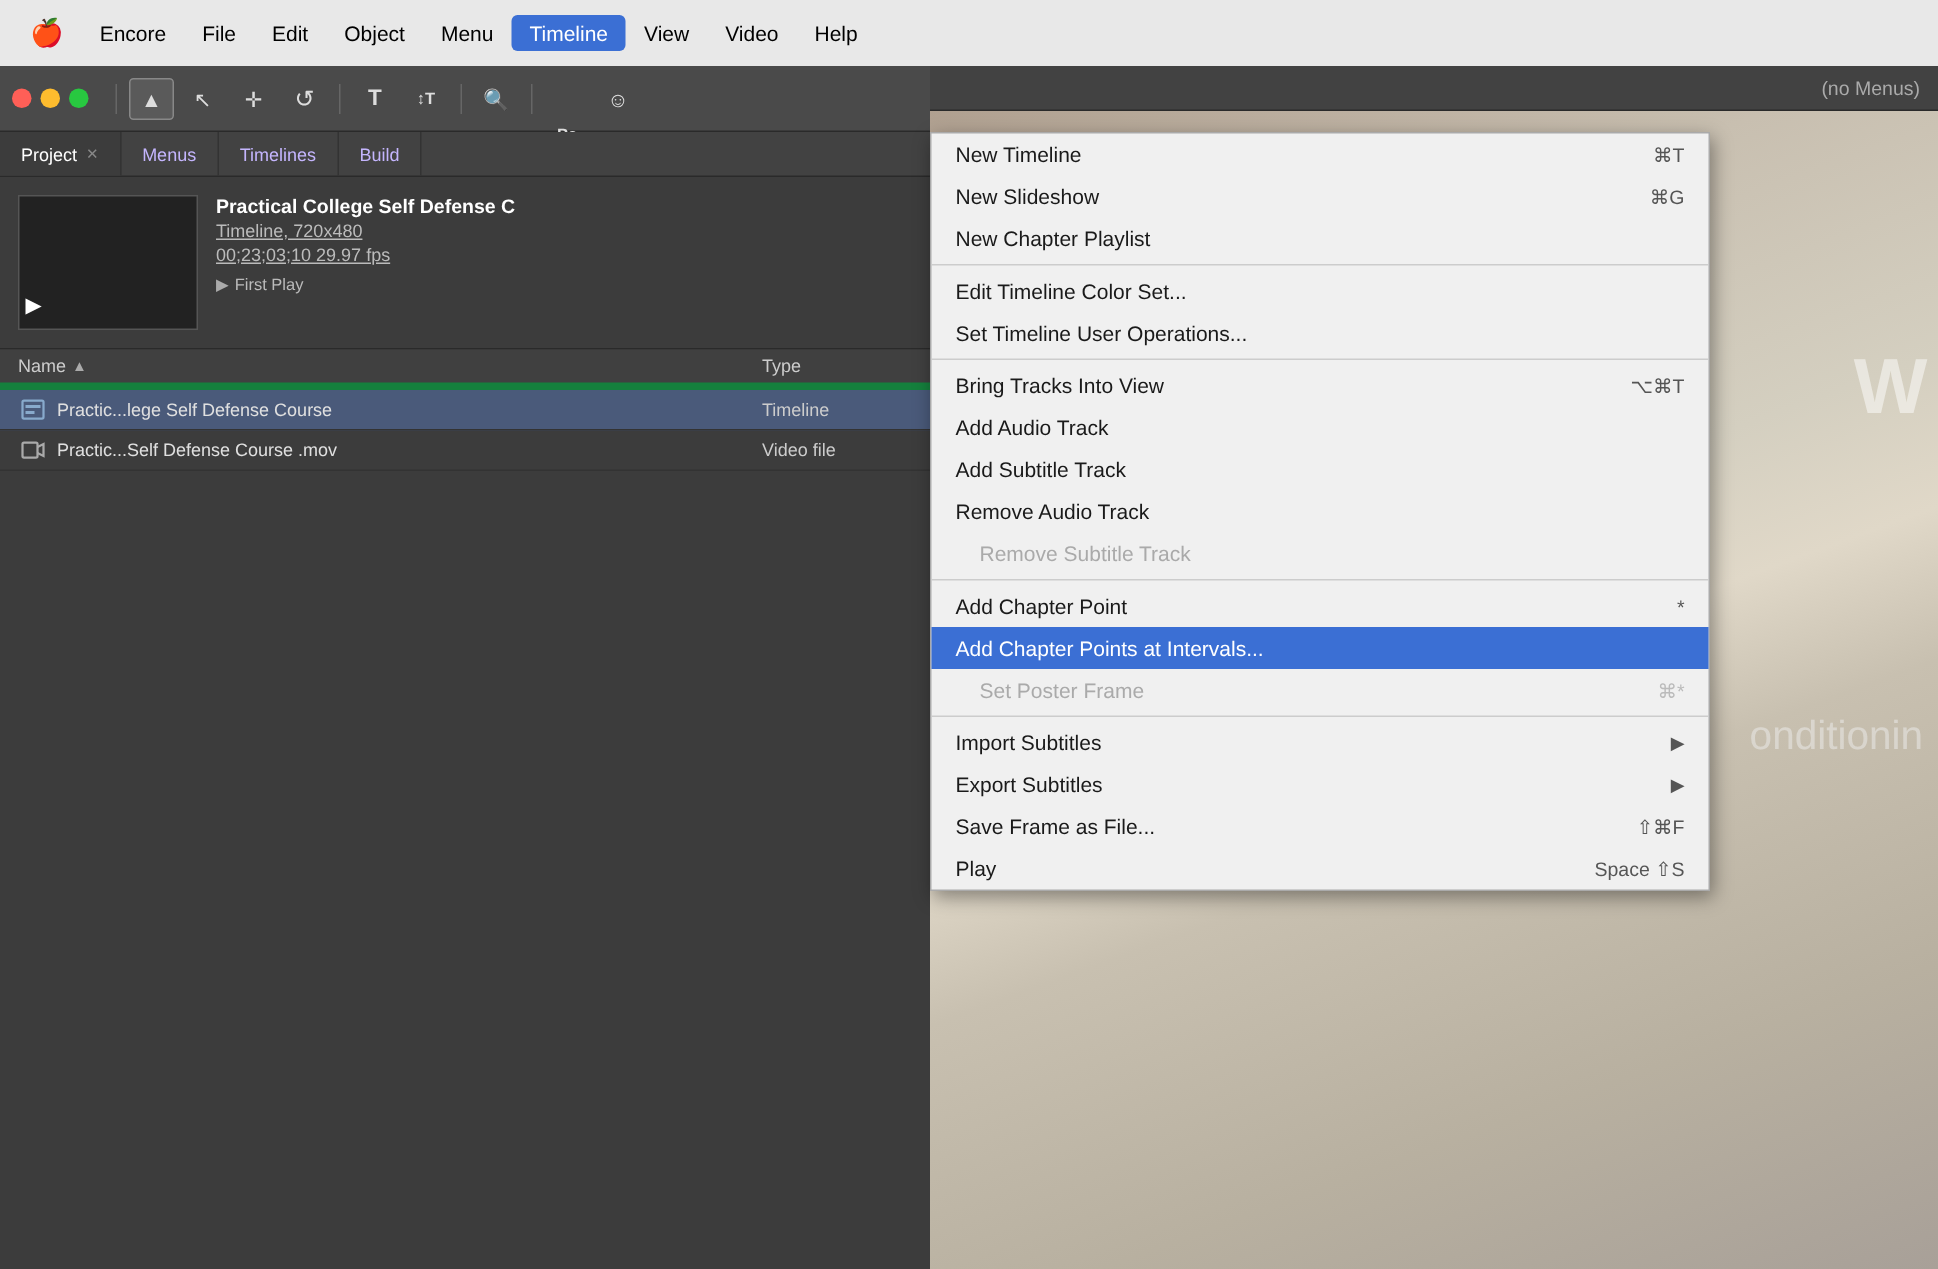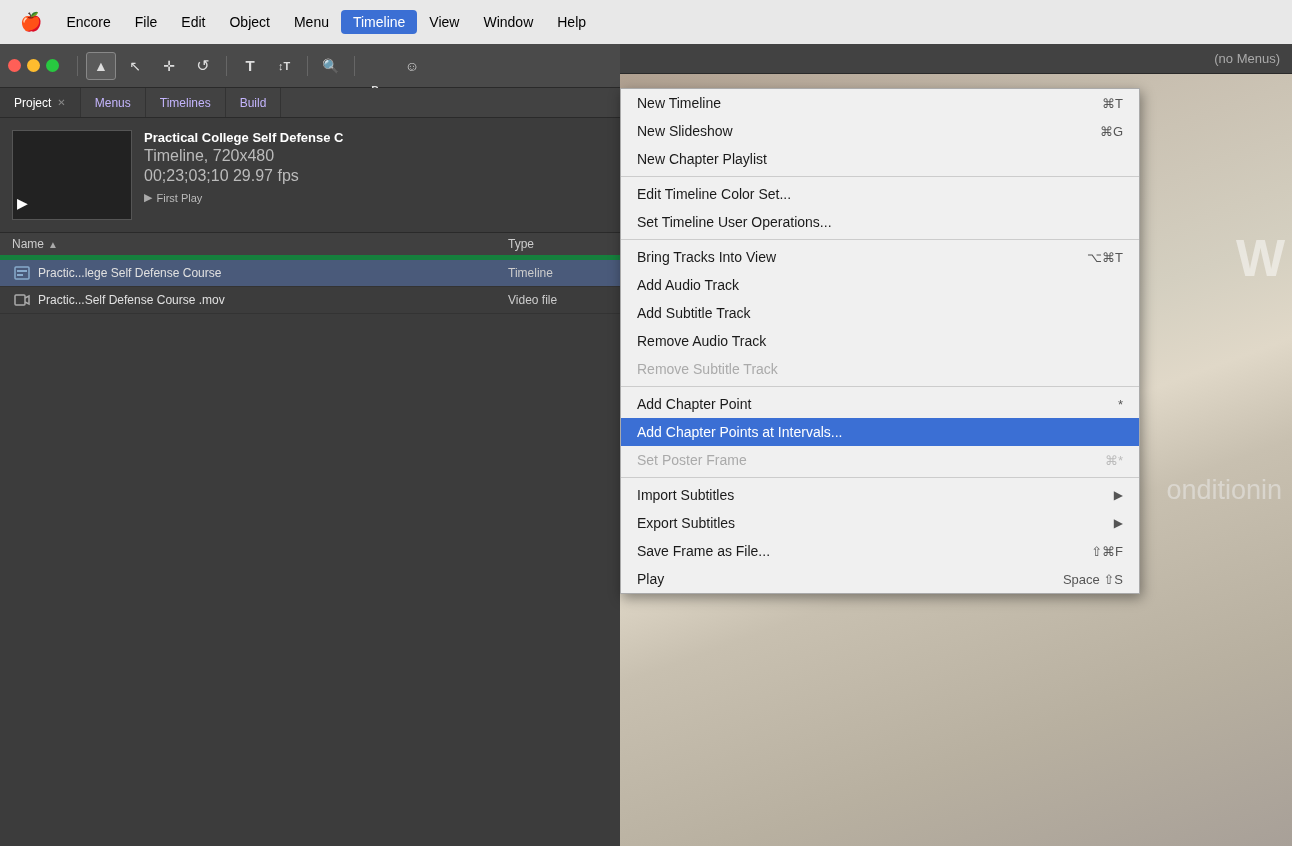--- a/index.html
+++ b/index.html
@@ -152,22 +152,23 @@
       display: flex;
       flex-direction: column;
       gap: 2px;
     }
     .project-title {
       font-size: 13px;
       font-weight: bold;
       color: #fff;
     }
     .project-meta {
-      font-size: 16px;
+      font-size: 12px;
       color: #bbb;
+      text-decoration: underline;
     }
     .project-first-play {
       font-size: 11px;
       color: #bbb;
       display: flex;
       align-items: center;
       gap: 4px;
       margin-top: 4px;
     }
 
@@ -286,20 +287,21 @@
       cursor: pointer;
       white-space: nowrap;
     }
     .menu-item.highlighted {
       background: #3b6fd4;
       color: #fff;
     }
     .menu-item.disabled {
       color: #aaa;
       cursor: default;
+      margin-left: 16px;
     }
     .menu-separator {
       height: 1px;
       background: #ccc;
       margin: 3px 0;
     }
     .menu-shortcut {
       font-size: 13px;
       color: #555;
       margin-left: 40px;
@@ -314,21 +316,21 @@
 
 <div class="menubar">
   <span class="menubar-apple">🍎</span>
   <span class="menubar-item">Encore</span>
   <span class="menubar-item">File</span>
   <span class="menubar-item">Edit</span>
   <span class="menubar-item">Object</span>
   <span class="menubar-item">Menu</span>
   <span class="menubar-item active">Timeline</span>
   <span class="menubar-item">View</span>
-  <span class="menubar-item">Window</span>
+  <span class="menubar-item">Video</span>
   <span class="menubar-item">Help</span>
 </div>
 
 <div class="app-area">
 
   <div class="left-panel">
 
     <div class="toolbar">
 
       <div style="display:flex;gap:6px;margin-right:10px;">

